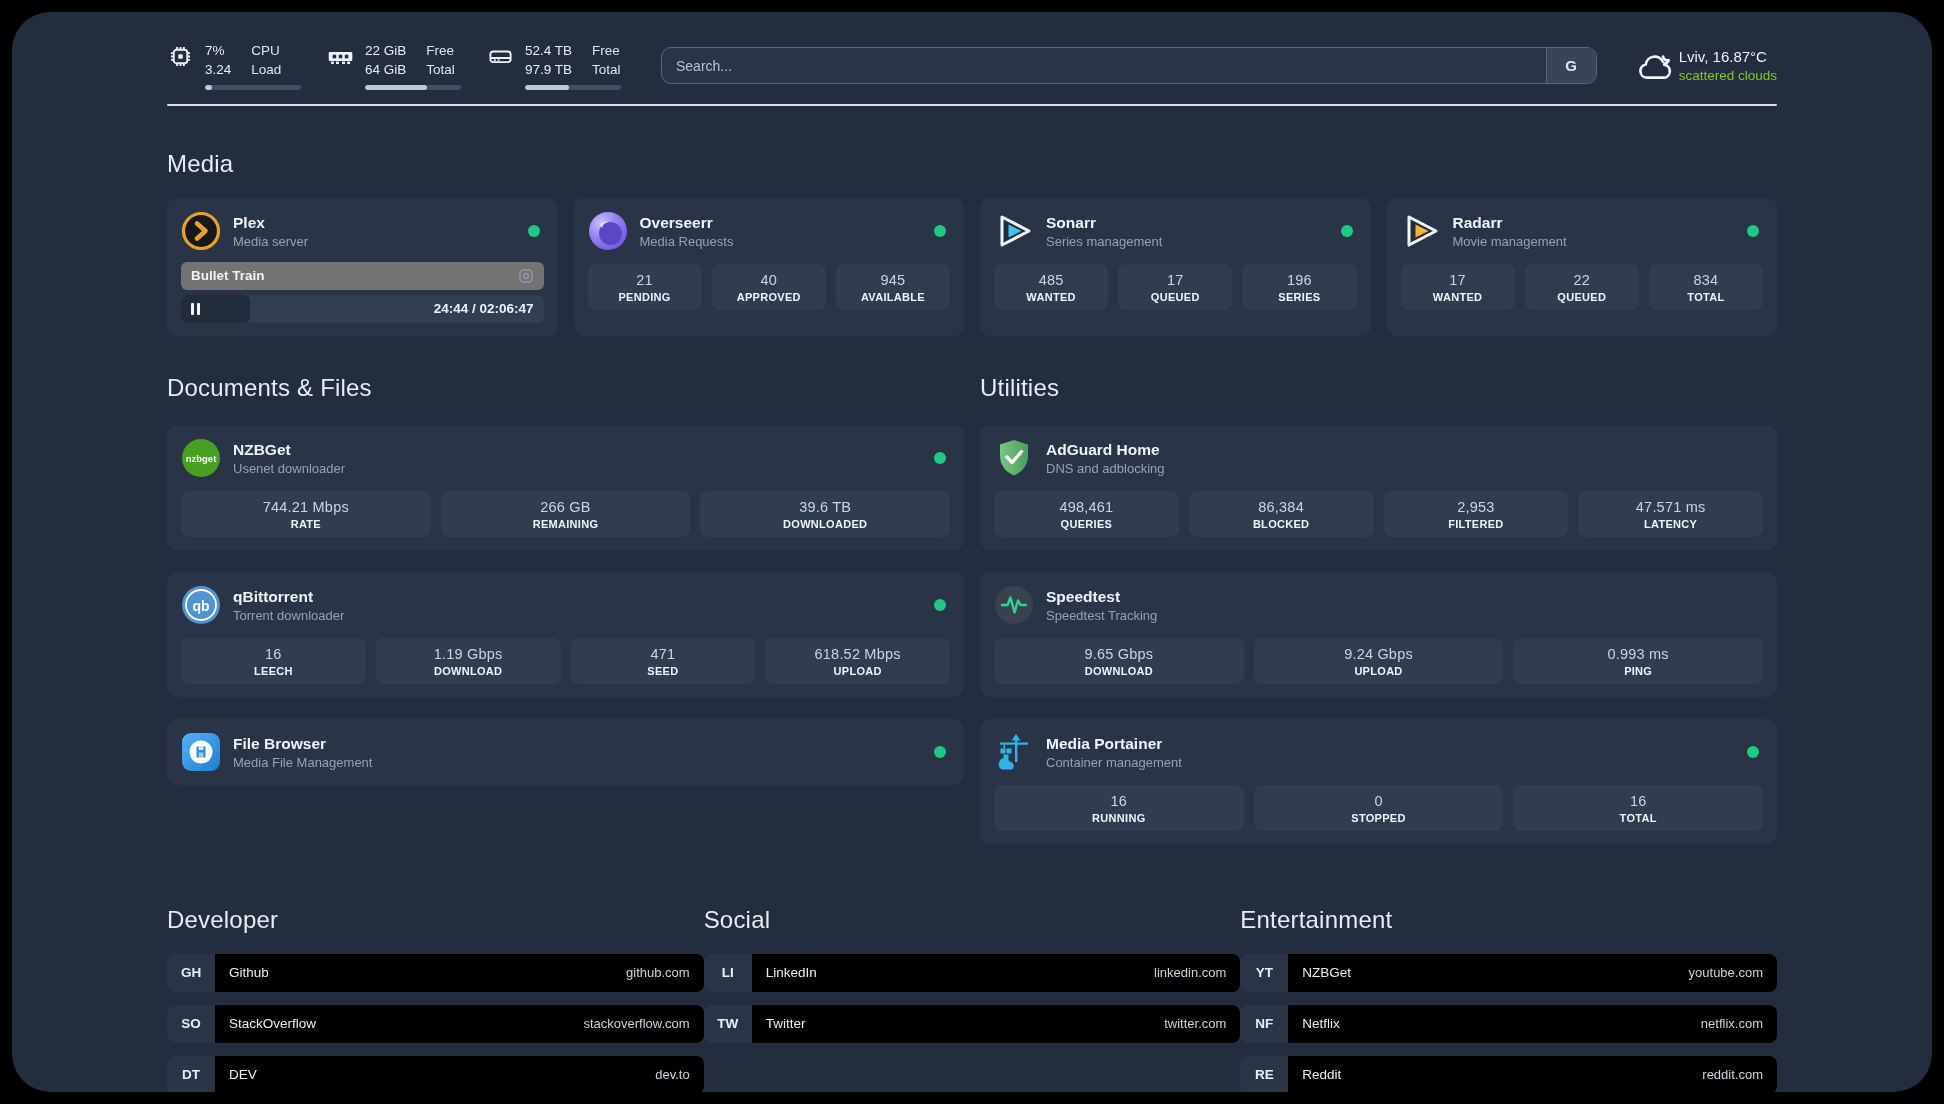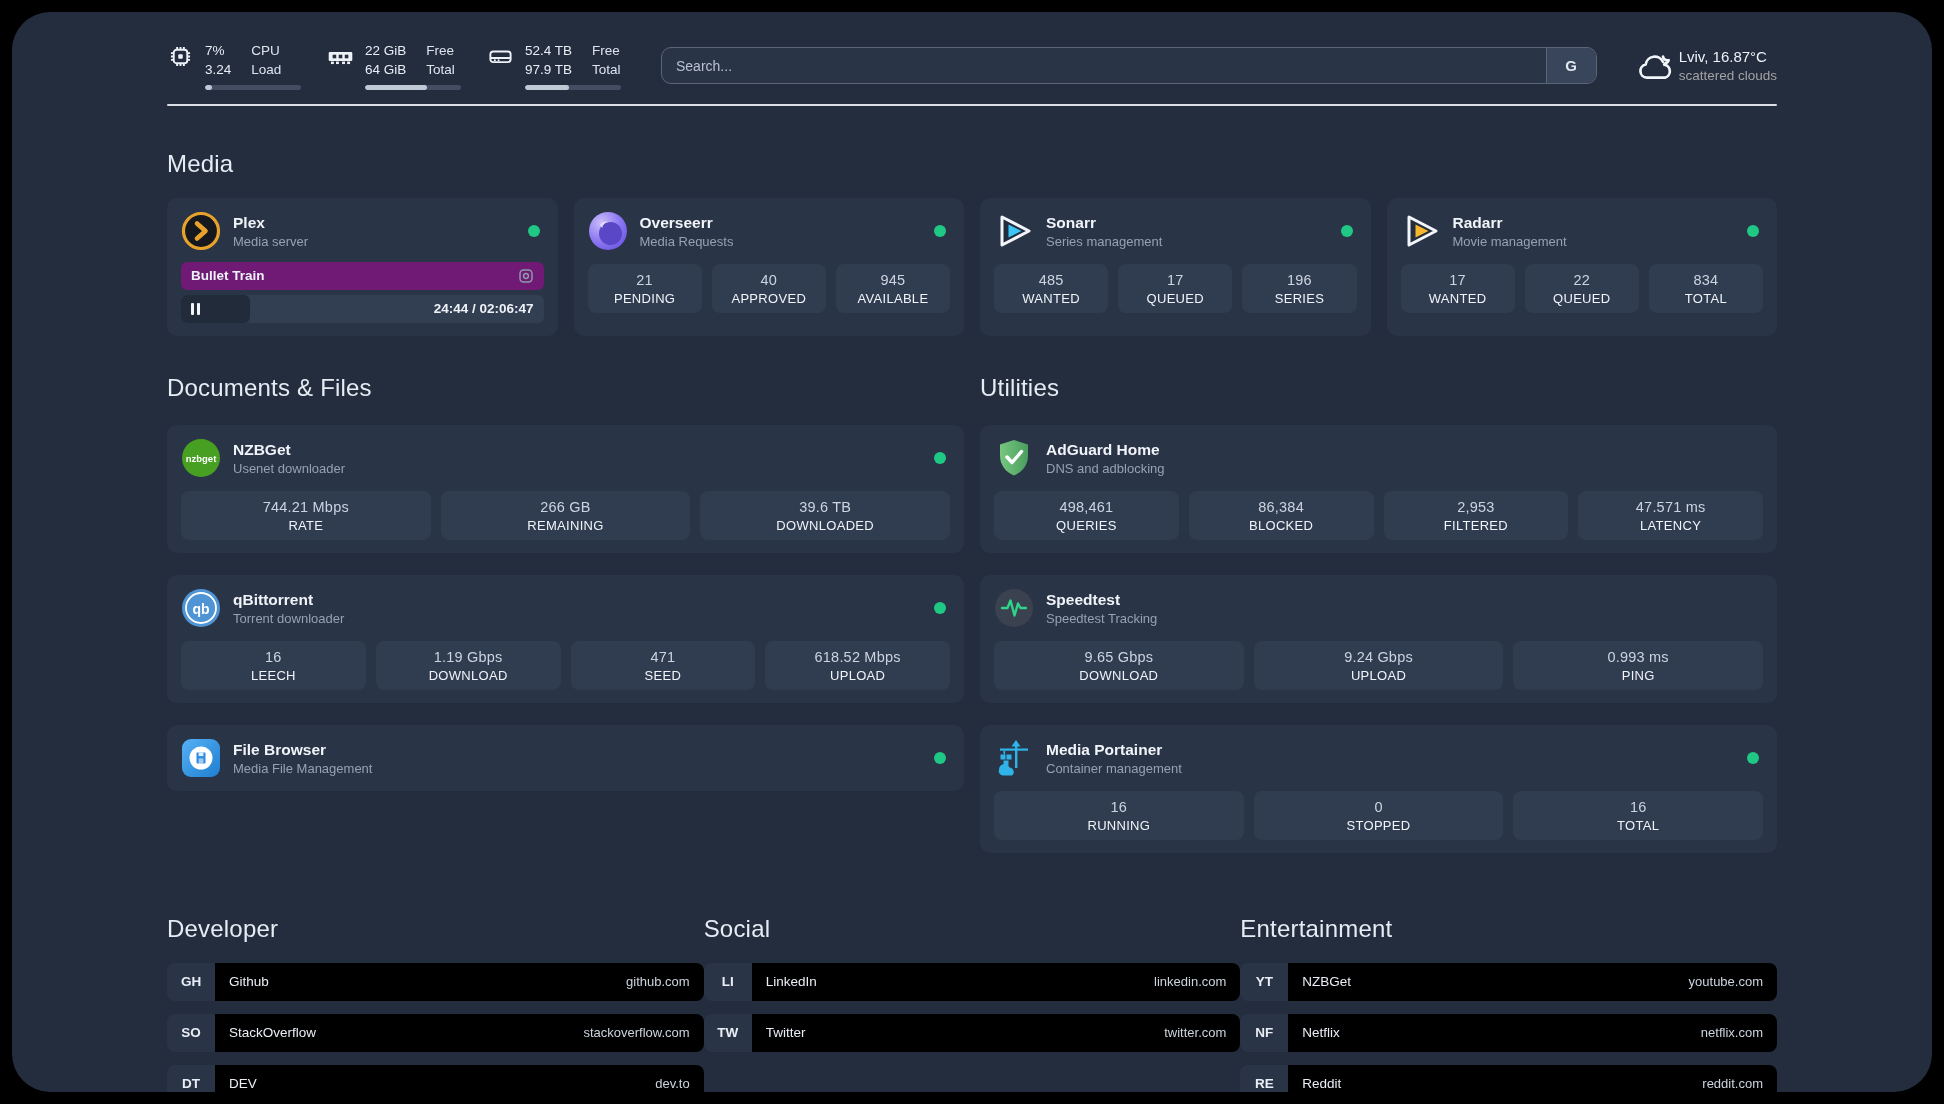--- a/index.html
+++ b/index.html
@@ -43,21 +43,21 @@
   .search-engine {
     width: 50px; border: none; border-left: 1px solid #5c6679;
     background: #39455a; color: #e2e8f1; font-size: 15px; font-weight: 600;
     cursor: pointer; font-family: "Liberation Sans", sans-serif;
   }
   .weather { display: flex; align-items: center; gap: 4px; }
   .weather-icon { width: 40px; height: 40px; color: #f2f5fa; }
   .weather-icon svg { width: 100%; height: 100%; }
   .weather-text { display: flex; flex-direction: column; line-height: 1.35; }
   .weather-loc { font-size: 15px; color: #eef2f8; }
-  .weather-cond { font-size: 13.5px; color: #a3a3a3; }
+  .weather-cond { font-size: 13.5px; color: #84cc16; }
 
   .divider { margin-top: 14px; height: 2px; background: #e8edf4; opacity: .92; border-radius: 1px; }
 
   
   .section-title { font-size: 24px; font-weight: 500; color: #e6ecf4; letter-spacing: .2px; }
   .mt-media { margin-top: 44px; margin-bottom: 20px; }
 
   .media-grid { display: grid; grid-template-columns: repeat(4, 1fr); gap: 16px; }
   .mid-grid { display: grid; grid-template-columns: 1fr 1fr; gap: 16px; margin-top: 38px; }
   .mid-col .section-title { margin-bottom: 23px; }
@@ -71,26 +71,26 @@
   .logo { width: 40px; height: 40px; flex: none; }
   .logo svg { width: 100%; height: 100%; display: block; }
   .ctitles { flex: 1; min-width: 0; }
   .ctitle { font-size: 15.5px; font-weight: 700; color: #f1f4f9; line-height: 1.25; }
   .csub { font-size: 13px; color: #96a1b4; margin-top: 2px; }
   .dot { width: 12px; height: 12px; border-radius: 50%; background: #1fc884; flex: none; margin-right: 4px; }
 
   .stats { display: flex; gap: 10px; margin-top: 13px; align-items: flex-end; }
   .stat { flex: 1; background: #303c50; border-radius: 8px; text-align: center; padding: 8px 4px 7px; }
   .sval { font-size: 14.5px; color: #ccd4e0; letter-spacing: .2px; }
-  .slab { font-size: 13px; font-weight: 400; color: #f0f4f9; margin-top: 3px; letter-spacing: .3px; }
+  .slab { font-size: 11px; font-weight: 700; color: #f0f4f9; margin-top: 3px; letter-spacing: .3px; }
 
   
   .player { margin-top: 11px; }
   .p-row1 {
-    background: #701a75; border-radius: 6px; height: 28px;
+    background: #737373; border-radius: 6px; height: 28px;
     display: flex; align-items: center; padding: 0 10px; gap: 8px;
   }
   .p-title { flex: 1; font-size: 13.5px; font-weight: 700; color: #eef2f8; white-space: nowrap; overflow: hidden; }
   .cam-icon { width: 16px; height: 16px; color: #8d99ac; flex: none; }
   .cam-icon svg { width: 100%; height: 100%; }
   .p-row2 { margin-top: 5px; position: relative; background: #323e52; border-radius: 6px; height: 28px; overflow: hidden; }
   .p-elapsed { position: absolute; left: 0; top: 0; bottom: 0; background: #222b3a; border-radius: 6px; }
   .pause-icon { position: absolute; left: 10px; top: 8px; display: flex; gap: 3px; }
   .pause-icon i { display: block; width: 3px; height: 12px; background: #f2f5fa; border-radius: 1px; }
   .p-time { position: absolute; right: 10px; top: 0; height: 28px; display: flex; align-items: center; font-size: 13.5px; font-weight: 700; color: #eef2f8; }

